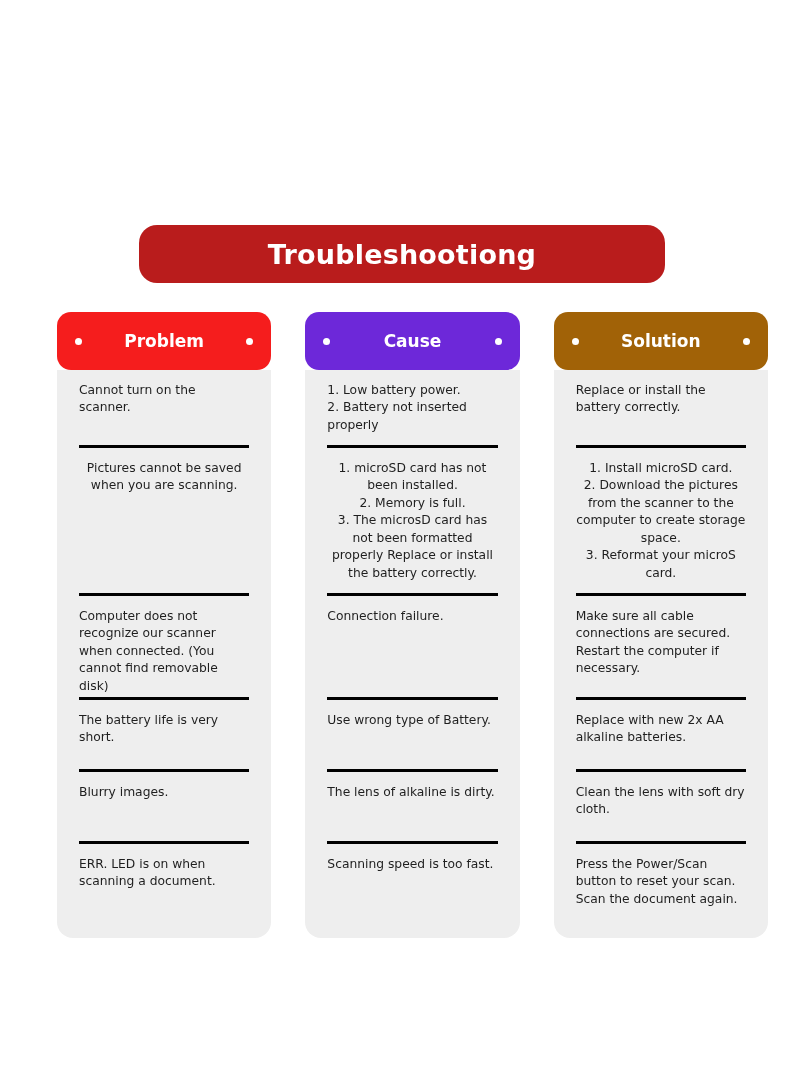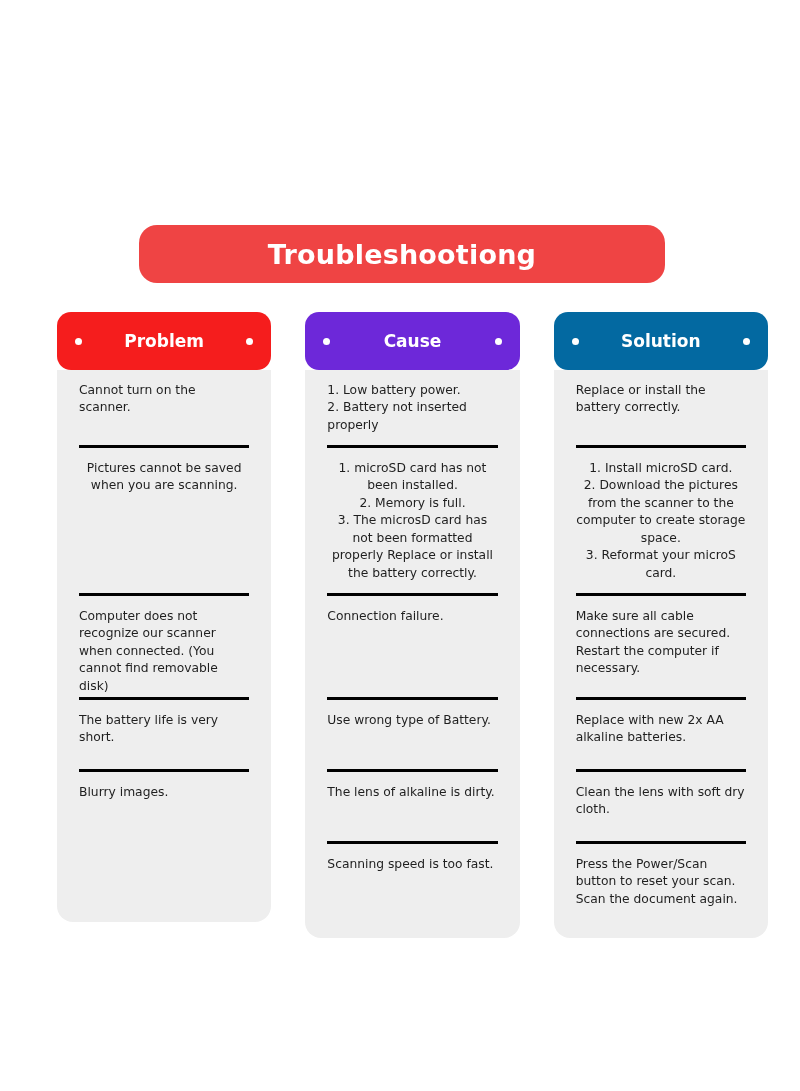--- a/index.html
+++ b/index.html
@@ -22,21 +22,21 @@
     width: 800px;
     height: 1091px;
   }
   
   .title-banner {
     position: absolute;
     left: 139px;
     top: 225px;
     width: 526px;
     height: 58px;
-    background: #ef4444;
+    background: #b91c1c;
     border-radius: 18px;
     display: flex;
     align-items: center;
     justify-content: center;
   }
   .title-text {
     color: #ffffff;
     font-size: 27px;
     font-weight: bold;
     letter-spacing: 0.2px;
@@ -141,20 +141,23 @@
           </div>
         <div class="cell r2">
             <p>Computer does not recognize our scanner when connected. (You cannot find removable disk)</p>
           </div>
         <div class="cell r3">
             <p>The battery life is very short.</p>
           </div>
         <div class="cell r4">
             <p>Blurry images.</p>
           </div>
+        <div class="cell r5">
+            <p>ERR. LED is on when scanning a document.</p>
+          </div>
       </div>
     </div>
 
     <div class="column">
       <div class="col-header" style="background:#6d28d9;">
         <span class="dot"></span>
         <span class="label">Cause</span>
         <span class="dot"></span>
       </div>
       <div class="col-body">
@@ -176,21 +179,21 @@
         <div class="cell r4">
             <p>The lens of alkaline is dirty.</p>
           </div>
         <div class="cell r5">
             <p>Scanning speed is too fast.</p>
           </div>
       </div>
     </div>
 
     <div class="column">
-      <div class="col-header" style="background:#0369a1;">
+      <div class="col-header" style="background:#a16207;">
         <span class="dot"></span>
         <span class="label">Solution</span>
         <span class="dot"></span>
       </div>
       <div class="col-body">
         <div class="cell r0">
             <p>Replace or install the battery correctly.</p>
           </div>
         <div class="cell r1">
             <p>1. Install microSD card.

